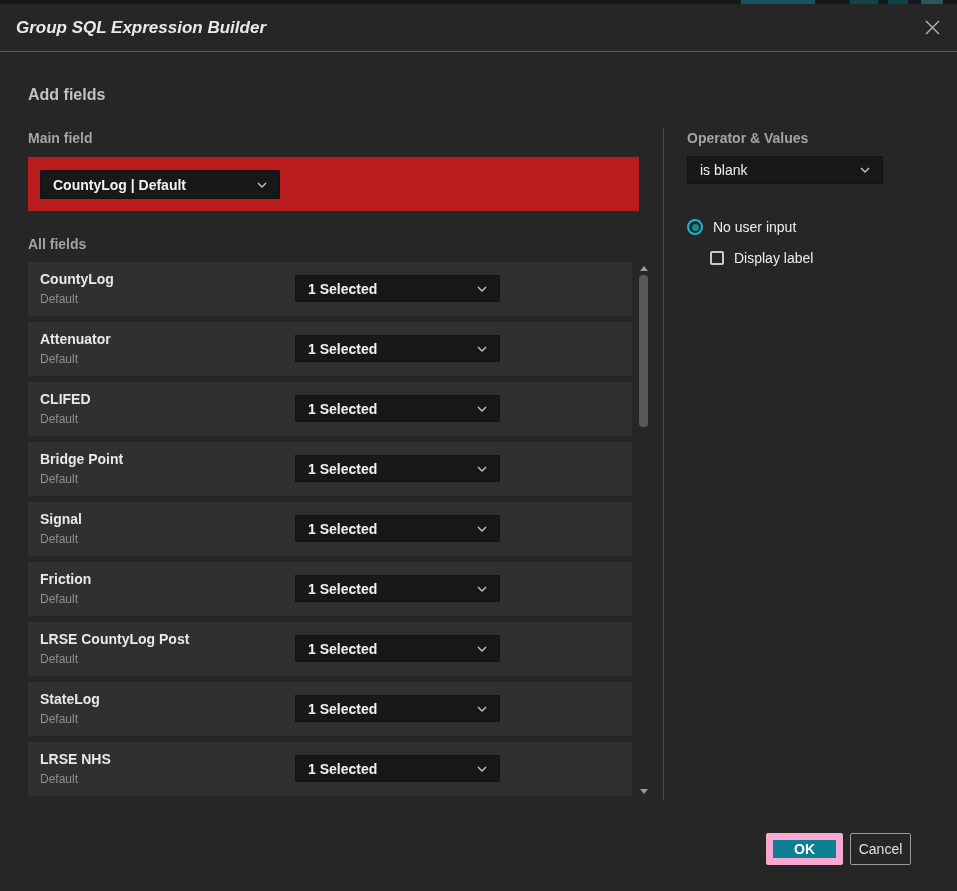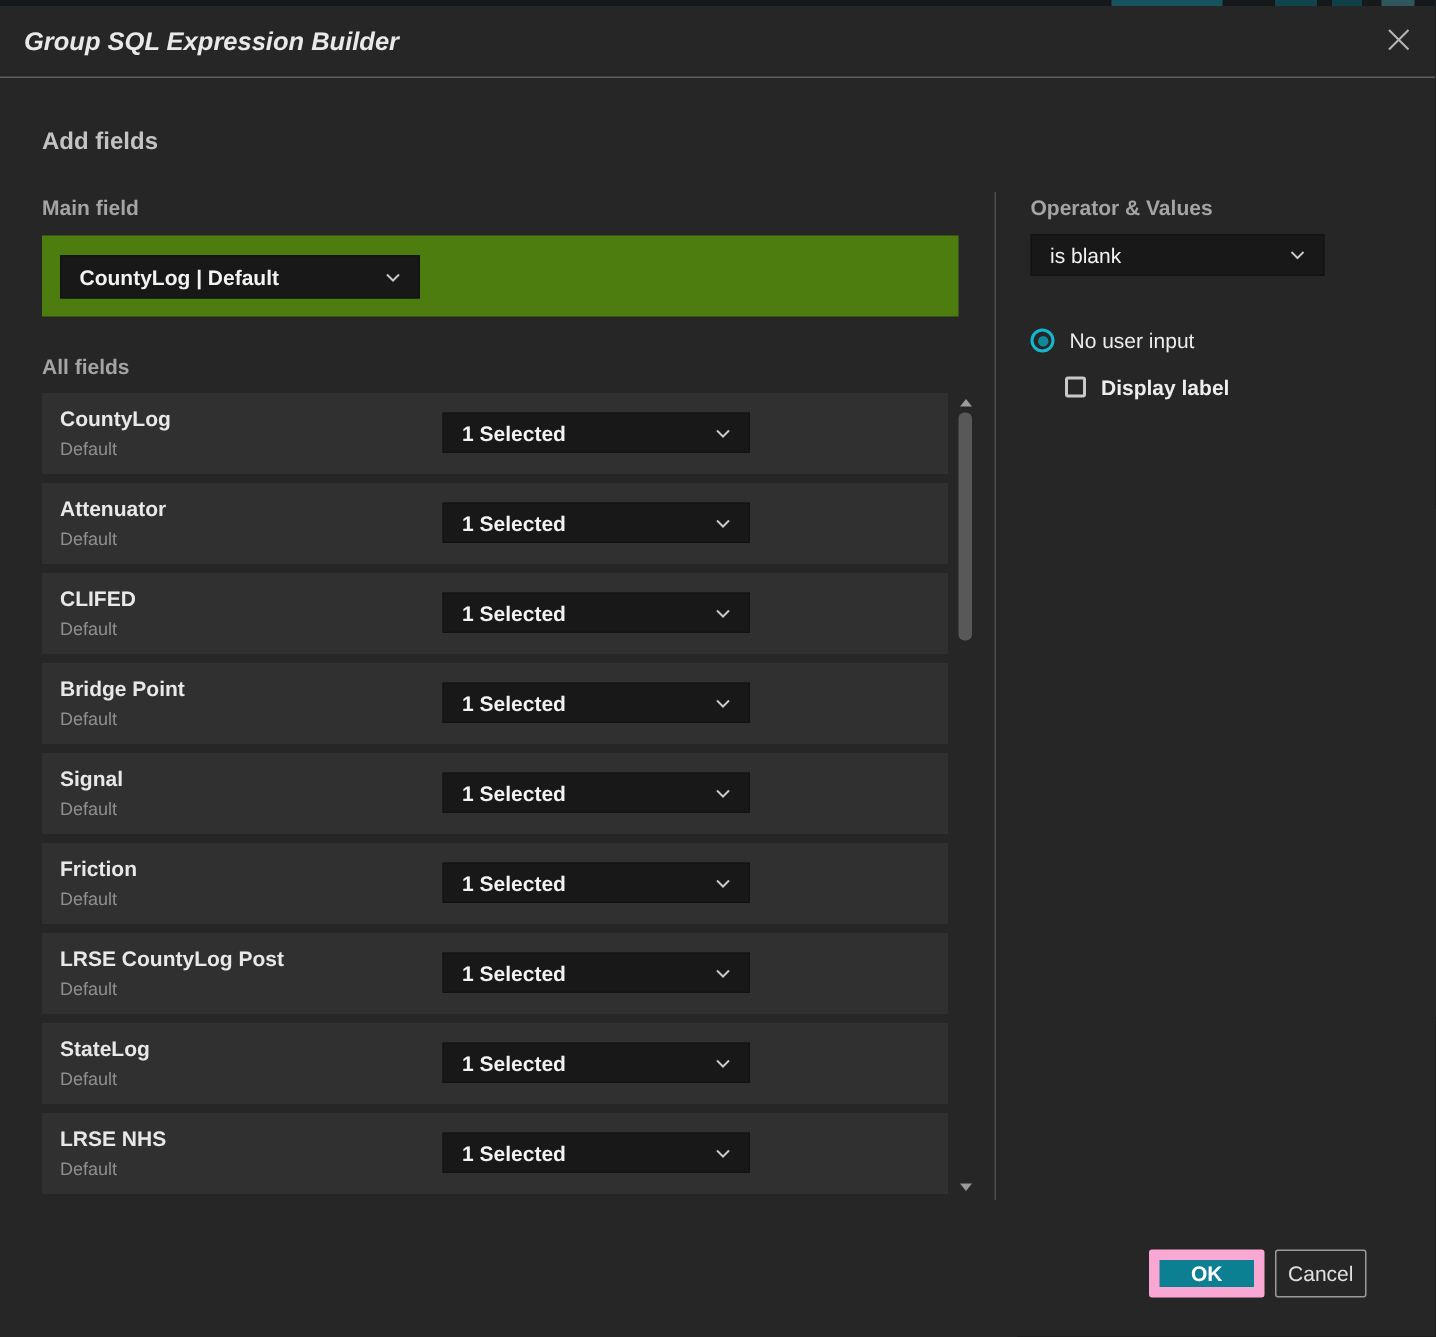--- a/index.html
+++ b/index.html
@@ -59,21 +59,21 @@
     color: #f2f2f2; font-size: 14px; font-weight: 600;
     cursor: pointer;
     border: 1px solid #131313;
   }
   .select .select-text { flex: 1 1 auto; white-space: nowrap; overflow: hidden; }
   .select .chevron { flex: 0 0 auto; display: flex; align-items: center; margin-left: 8px; }
 
   
   .main-field-box {
     position: absolute; left: 28px; top: 157px;
-    width: 611px; height: 54px; background: #4d7c0f;
+    width: 611px; height: 54px; background: #b91c1c;
   }
   .source-select { position: absolute; left: 12px;  top: 13px; width: 240px; height: 29px; }
   .field-select  { position: absolute; left: 264px; top: 13px; width: 210px; height: 29px; }
   .field-select .cal-icon { display: flex; align-items: center; margin-right: 9px; }
 
   
   .fields-list {
     position: absolute; left: 28px; top: 262px;
     width: 604px; height: 536px; overflow: hidden;
   }
@@ -126,21 +126,21 @@
     display: flex; align-items: center; justify-content: center;
   }
   .radio-dot { width: 7px; height: 7px; border-radius: 50%; background: #0e8a9c; }
   .radio-label { margin-left: 10px; font-size: 14px; color: #ededed; }
 
   .checkbox-row { position: absolute; left: 710px; top: 250px; display: flex; align-items: center; cursor: pointer; }
   .checkbox-box {
     width: 14px; height: 14px; border: 2px solid #c9c9c9;
     border-radius: 2px; background: transparent;
   }
-  .checkbox-label { margin-left: 10px; font-size: 14px; color: #ededed; font-weight: bold; }
+  .checkbox-label { margin-left: 10px; font-size: 14px; color: #ededed; }
 
   
   .ok-btn {
     position: absolute; left: 766px; top: 833px;
     width: 77px; height: 32px;
     background: #0d7f93; border: 7px solid #f9a8d4; border-radius: 2px;
     color: #ffffff; font-size: 14px; font-weight: 600;
     display: flex; align-items: center; justify-content: center;
     cursor: pointer;
   }

